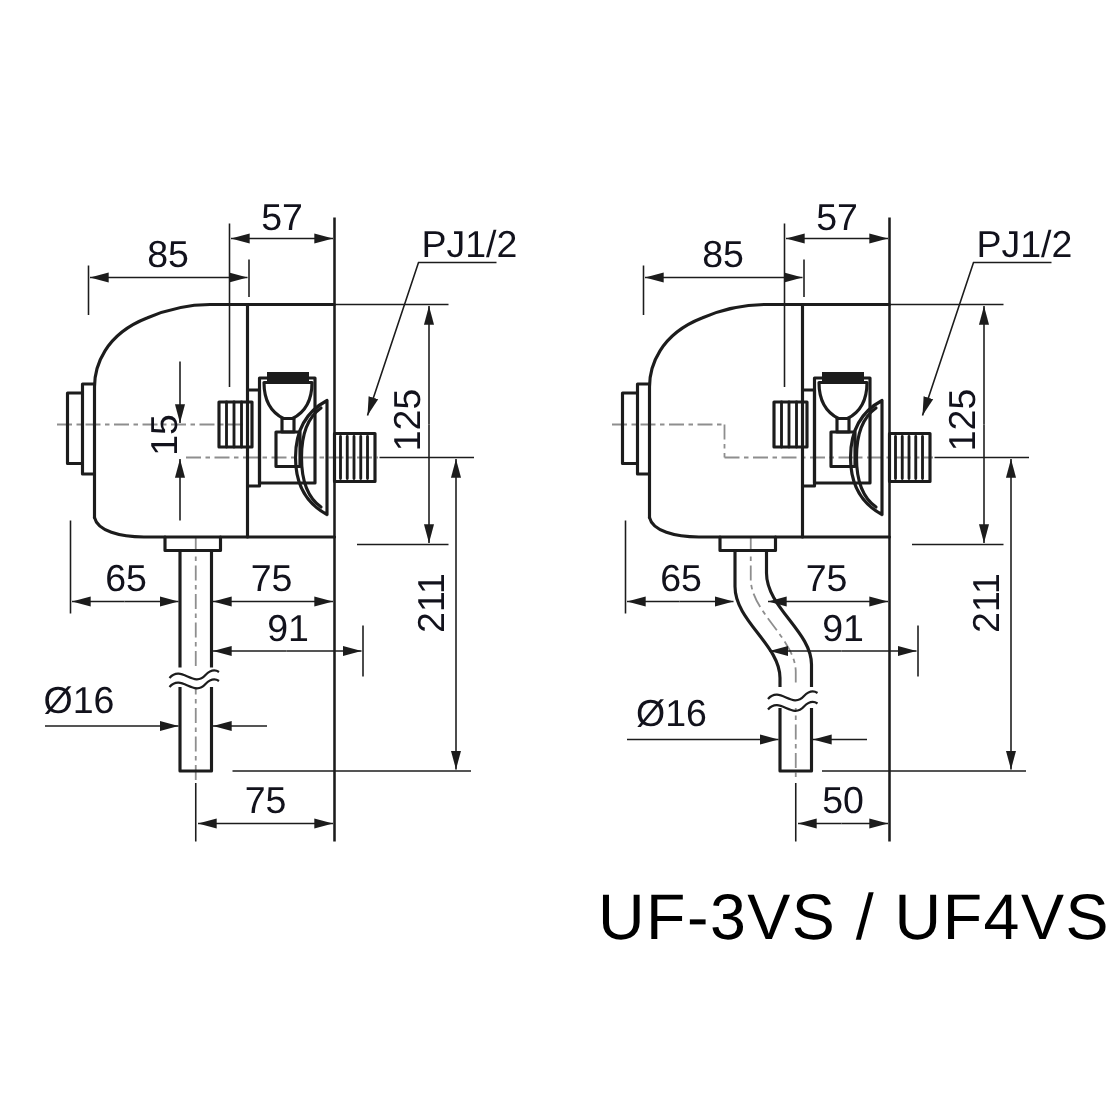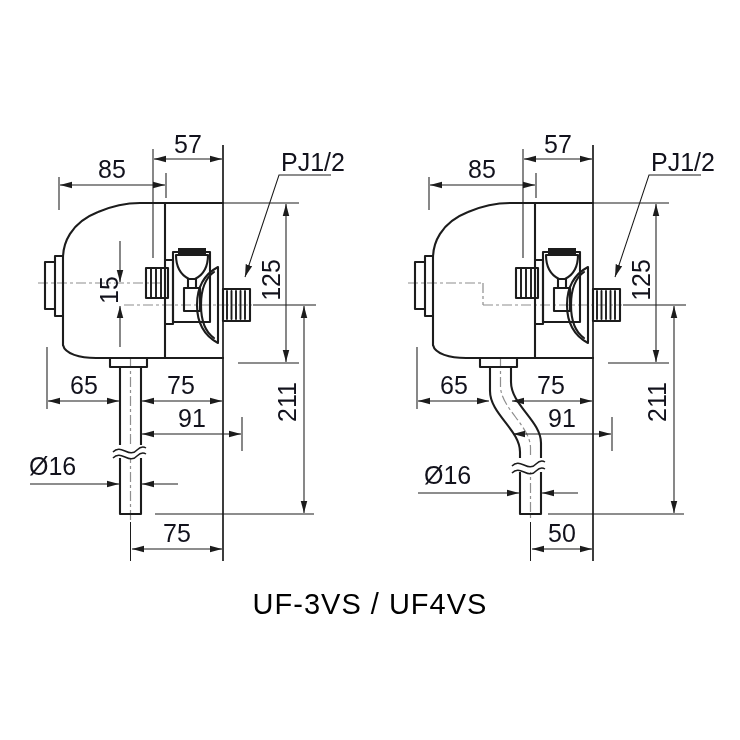--- a/index.html
+++ b/index.html
@@ -11,22 +11,22 @@
   .outline path,.outline rect,.outline line{stroke:var(--line,#1c1c1c);stroke-width:2.1;fill:none;stroke-linejoin:round;stroke-linecap:round;}
   .outline .threadline{stroke-width:1.9;}
   .outline .capfill{fill:var(--line,#1c1c1c);stroke:none;}
   .wall{stroke:var(--line,#1c1c1c);stroke-width:1.7;}
   .cl path,.cl line{stroke:var(--centerline,#8e8e8e);stroke-width:1.2;fill:none;stroke-dasharray:10 3 3 3;}
   .dim line,.dim path{stroke:var(--line,#1c1c1c);stroke-width:1.05;fill:none;}
   .dim text{fill:var(--text,#12121c);stroke:none;font-family:"Liberation Sans",sans-serif;font-size:25px;}
   .ah{fill:var(--line,#1c1c1c);stroke:none;}
   .breakmask{fill:#fff;stroke:none;}
   .squig{stroke:var(--line,#1c1c1c);stroke-width:1.5;fill:none;}
-  .title{position:absolute;left:0;right:0;top:588px;text-align:center;color:#000;
-         font-size:29px;letter-spacing:1px;font-family:"Liberation Sans",sans-serif;}
+  .title{position:absolute;left:0;right:0;top:588px;text-align:right;color:#000;
+         font-size:43px;letter-spacing:1px;font-family:"Liberation Sans",sans-serif;}
 </style>
 </head>
 <body>
 
 <div class="stage">
 
   <svg id="view-left" class="view" viewBox="0 0 330 445">
     <defs>
       <marker id="ah-l" viewBox="0 0 12 8" refX="11.5" refY="4" markerWidth="13" markerHeight="9" orient="auto" markerUnits="userSpaceOnUse">
         <path class="ah" d="M0,0.9 L11.5,4 L0,7.1 Z"></path>

